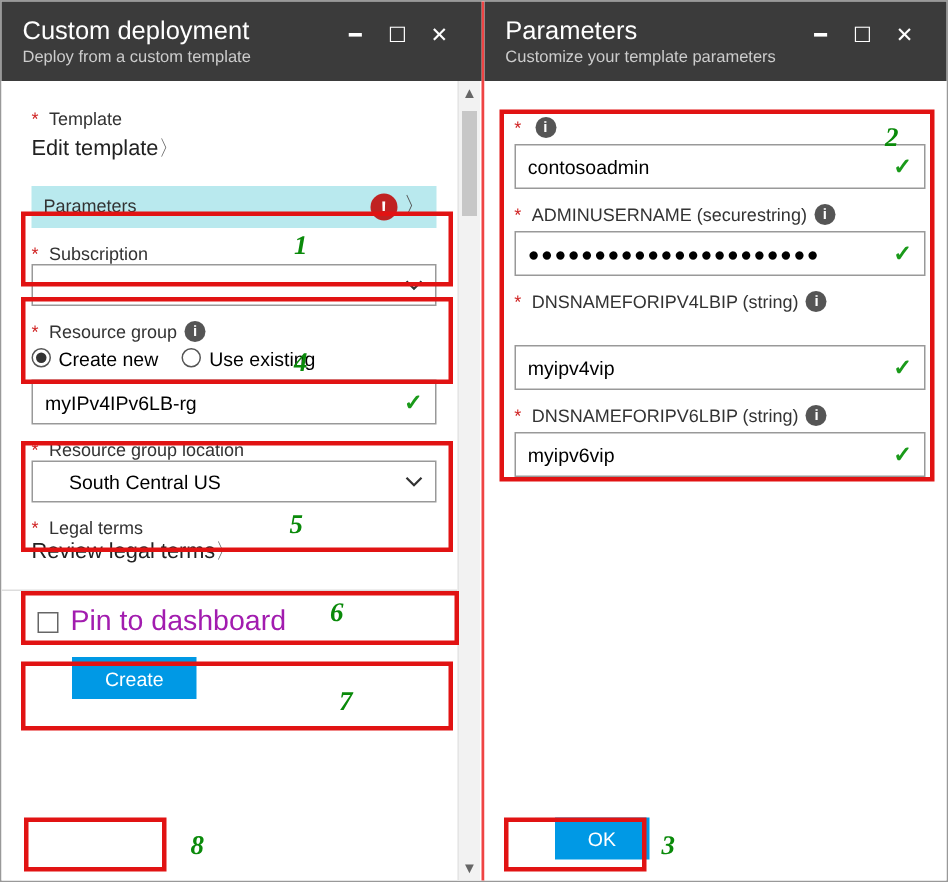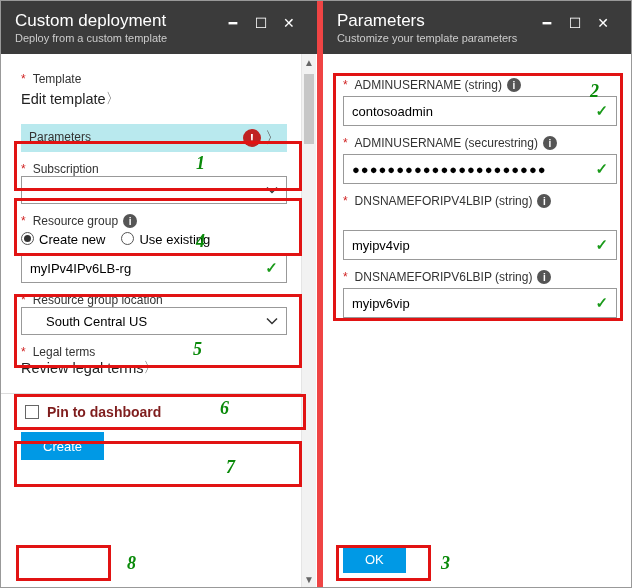--- a/index.html
+++ b/index.html
@@ -1,19 +1,19 @@
 <!DOCTYPE html>
 <html><head>
 <meta charset="utf-8">
 <style>
   * { box-sizing: border-box; margin: 0; padding: 0; font-family: "Segoe UI", Arial, sans-serif; }
   html, body { background: #fff; }
   .frame { width: 632px; height: 588px; border: 1px solid #999; display: flex; position: relative; }
   .pane { height: 100%; display: flex; flex-direction: column; background: #fff; }
-  .pane.left { width: 328px; border-right: 6px solid #ef4444; }
+  .pane.left { width: 328px; border-right: 2px solid #ef4444; }
   .pane.right { width: 314px; }
   .header { background: #3b3b3b; color: #fff; padding: 10px 14px 10px 14px; display: flex; align-items: flex-start; }
   .header .titles { flex: 1; }
   .header .title { font-size: 17px; font-weight: 400; }
   .header .sub { font-size: 11px; color: #ccc; margin-top: 1px; }
   .header .winbtns { display: flex; gap: 0px; }
   .winbtn { width: 28px; height: 24px; display: flex; align-items: center; justify-content: center; color: #fff; font-size: 14px; }
   .body { flex: 1; position: relative; overflow: hidden; }
   .scrollarea { position: absolute; inset: 0; overflow-y: hidden; padding: 18px 14px 10px 20px; }
   .scrollbar { position: absolute; right: 1px; top: 0; bottom: 0; width: 15px; background: #f2f2f2; border-left: 1px solid #e5e5e5; }
@@ -33,23 +33,23 @@
   .param-block .small { font-size:12px; color:#333; }
   .param-block .big { font-size:15px; font-style: italic; color:#222; margin-top:2px; }
   .select { width:100%; height:28px; border:1px solid #999; background:#fff; position:relative; display:flex; align-items:center; padding:0 24px; font-size:13px; }
   .select .caret { position:absolute; right:8px; top:50%; transform:translateY(-50%); }
   .input { width:100%; height:30px; border:1px solid #999; padding:0 28px 0 8px; font-size:13px; position:relative; display:flex; align-items:center; background:#fff; }
   .input .check { position:absolute; right:8px; top:50%; transform:translateY(-50%); color:#1a9a1a; font-size:15px; font-weight:bold; }
   .radios { display:flex; gap:16px; align-items:center; padding:4px 0 6px 0; font-size:13px; }
   .radio { display:inline-flex; align-items:flex-start; gap:5px; }
   .radio .dot { width:13px; height:13px; border:1px solid #555; border-radius:50%; display:inline-flex; align-items:center; justify-content:center; }
   .radio .dot.on::after { content:""; width:7px; height:7px; border-radius:50%; background:#333; }
-  .checkbox { display:flex; align-items:center; gap:8px; font-size:14px; color:#7f1d1d; margin:8px 0 12px 4px;font-weight:bold; }
+  .checkbox { display:flex; align-items:center; gap:8px; font-size:19px; color:#a21caf; margin:8px 0 12px 4px; }
   .checkbox .box { width:14px; height:14px; border:1px solid #666; background:#fff; }
-  .btn { display:inline-flex; align-items:center; justify-content:center; height:28px; padding:0 22px; font-size:13px; color:#fff; background:#0099e5; border:none; cursor:pointer; }
+  .btn { display:inline-flex; align-items:center; justify-content:center; height:28px; padding:0 22px; font-size:13px; color:#fff; background:#0099e5; border:none; cursor:pointer;margin-left:27px; }
   .rbox { border:3px solid #e11313; position:absolute; pointer-events:none; }
   .num { position:absolute; color:#0a8a0a; font-weight:bold; font-style:italic; font-size:18px; pointer-events:none; font-family: Georgia, serif; }
   .info { width:14px; height:14px; border-radius:50%; background:#555; color:#fff; display:inline-flex; align-items:center; justify-content:center; font-size:10px; font-weight:bold; font-style:normal; margin-left:2px; }
   hr.div { border:none; border-top:1px solid #ddd; margin: 10px -14px 10px -20px; }
 </style>
 </head>
 <body>
 
 <div class="frame">
 
@@ -161,21 +161,20 @@
         <div class="winbtn">━</div>
         <div class="winbtn">☐</div>
         <div class="winbtn">✕</div>
       </div>
     </div>
     <div class="body">
       <div class="scrollarea" style="padding-top:24px;">
 
         <div class="row">
           <div class="label req">
-            <span>ADMINUSERNAME (string)</span>
             <span class="info">i</span>
           </div>
           <div class="input" style="margin-top:4px;">
             <span>contosoadmin</span>
             <span class="check">✓</span>
           </div>
         </div>
 
         <div class="row">
           <div class="label req">

